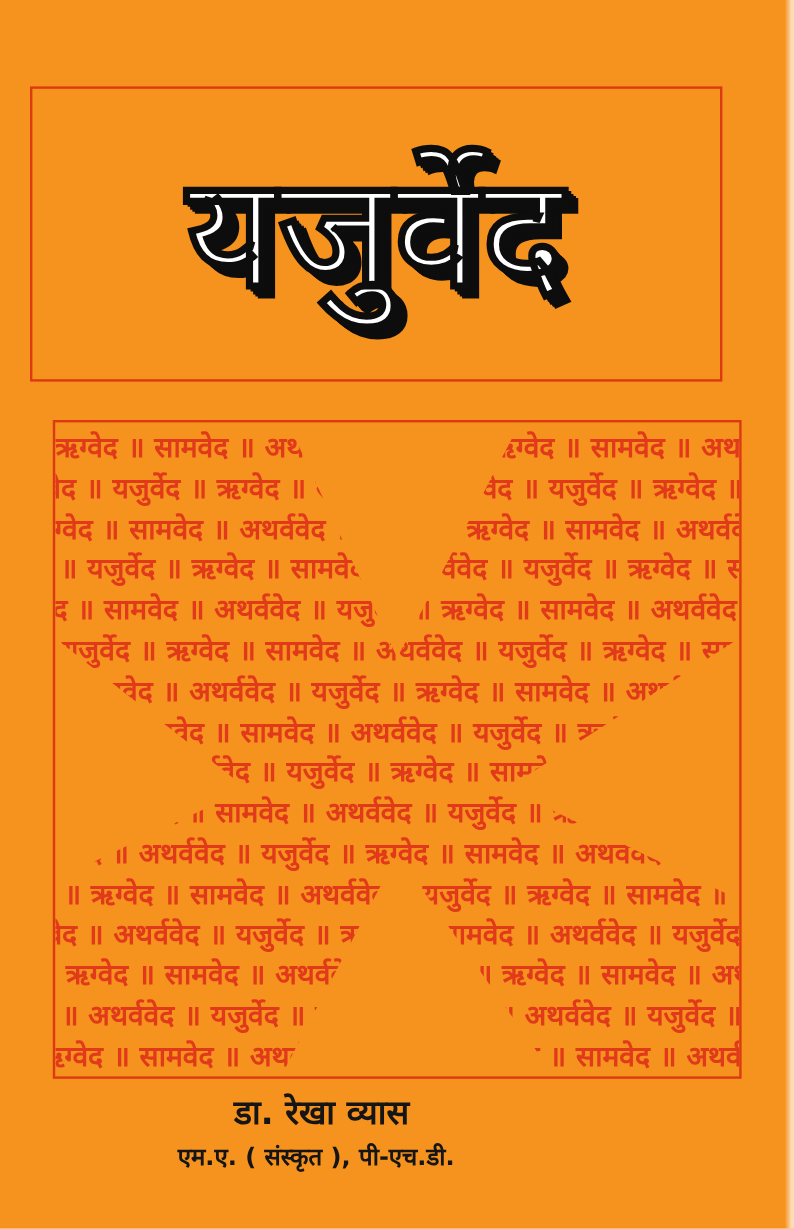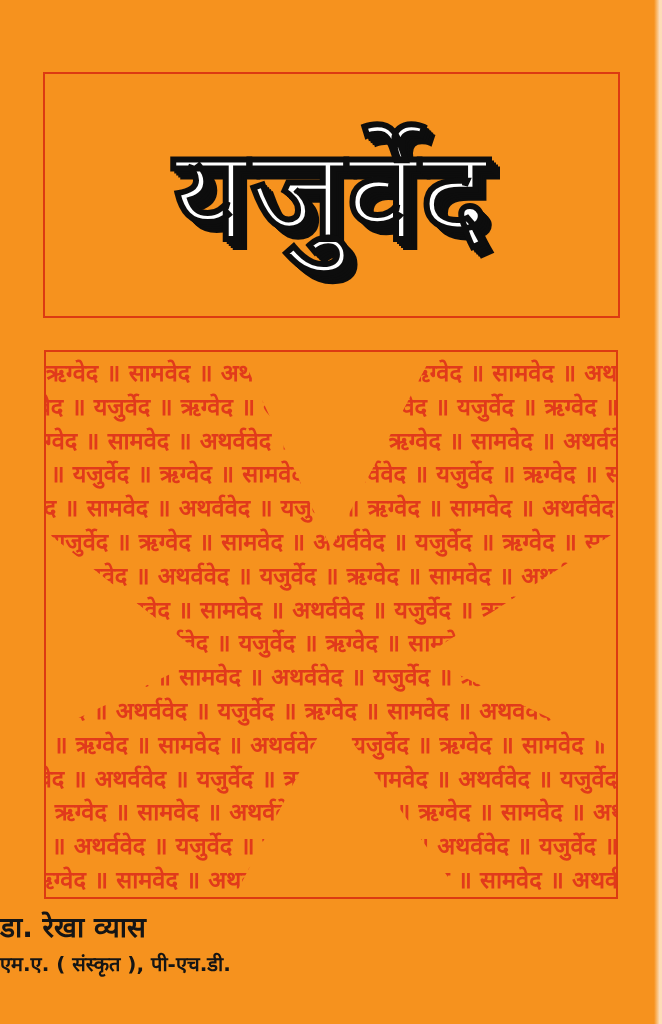--- a/index.html
+++ b/index.html
@@ -20,21 +20,21 @@
     position: absolute;
     top: 0; right: 0;
     width: 8px; height: 100%;
     background: linear-gradient(to right, rgba(255,240,222,0) 0%, rgba(255,240,222,0.8) 70%);
     pointer-events: none;
   }
 
   
   .title-box {
     position: absolute;
-    left: 43px; top: 72px;
+    left: 25px; top: 72px;
     width: 577px; height: 246px;
     border: 2px solid #DC3A12;
     box-sizing: border-box;
     display: flex;
     align-items: center;
     justify-content: center;
   }
   .title-text {
     margin: 0;
     font-size: 128px;
@@ -81,20 +81,21 @@
     line-height: 33.8px;
     font-weight: 700;
     color: #E13A1B;
   }
 
   
   .author-block {
     position: absolute;
     left: 0; top: 908px;
     width: 536px;
+    text-align: center;
     color: #151515;
   }
   .author-name {
     font-size: 28px;
     font-weight: 700;
     line-height: 1.4;
     margin: 0;
   }
   .author-credentials {
     font-size: 20px;

